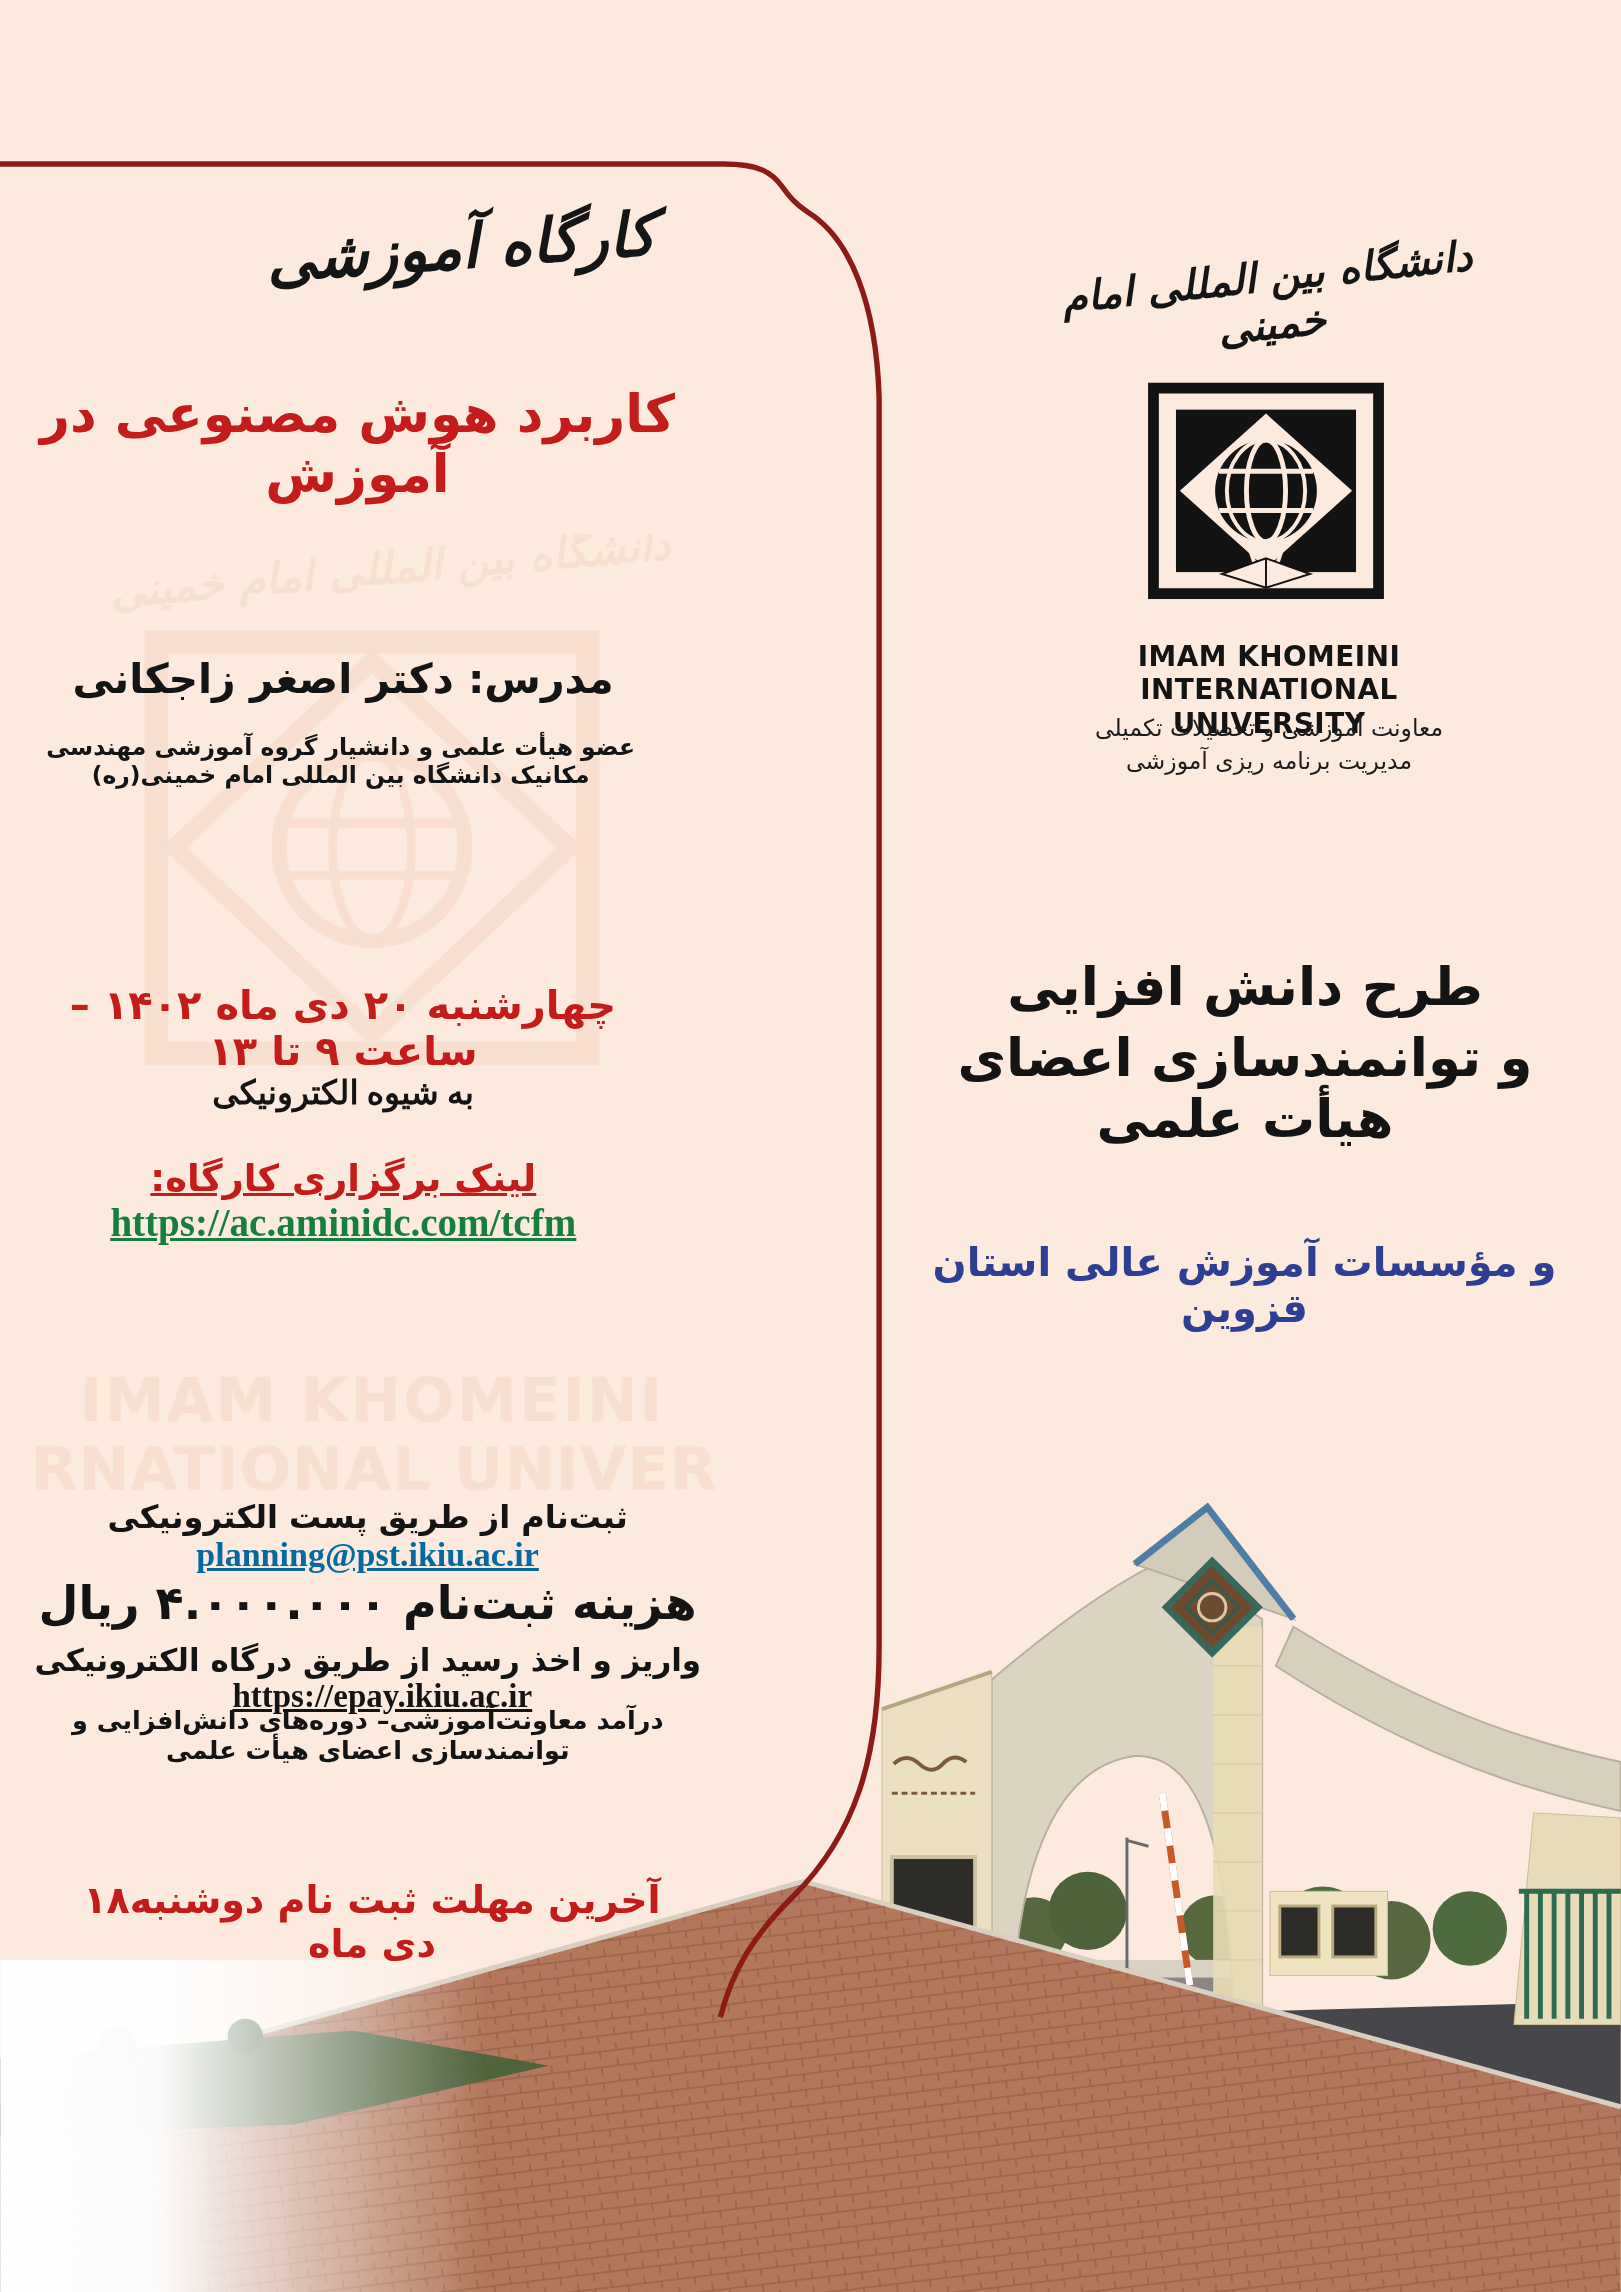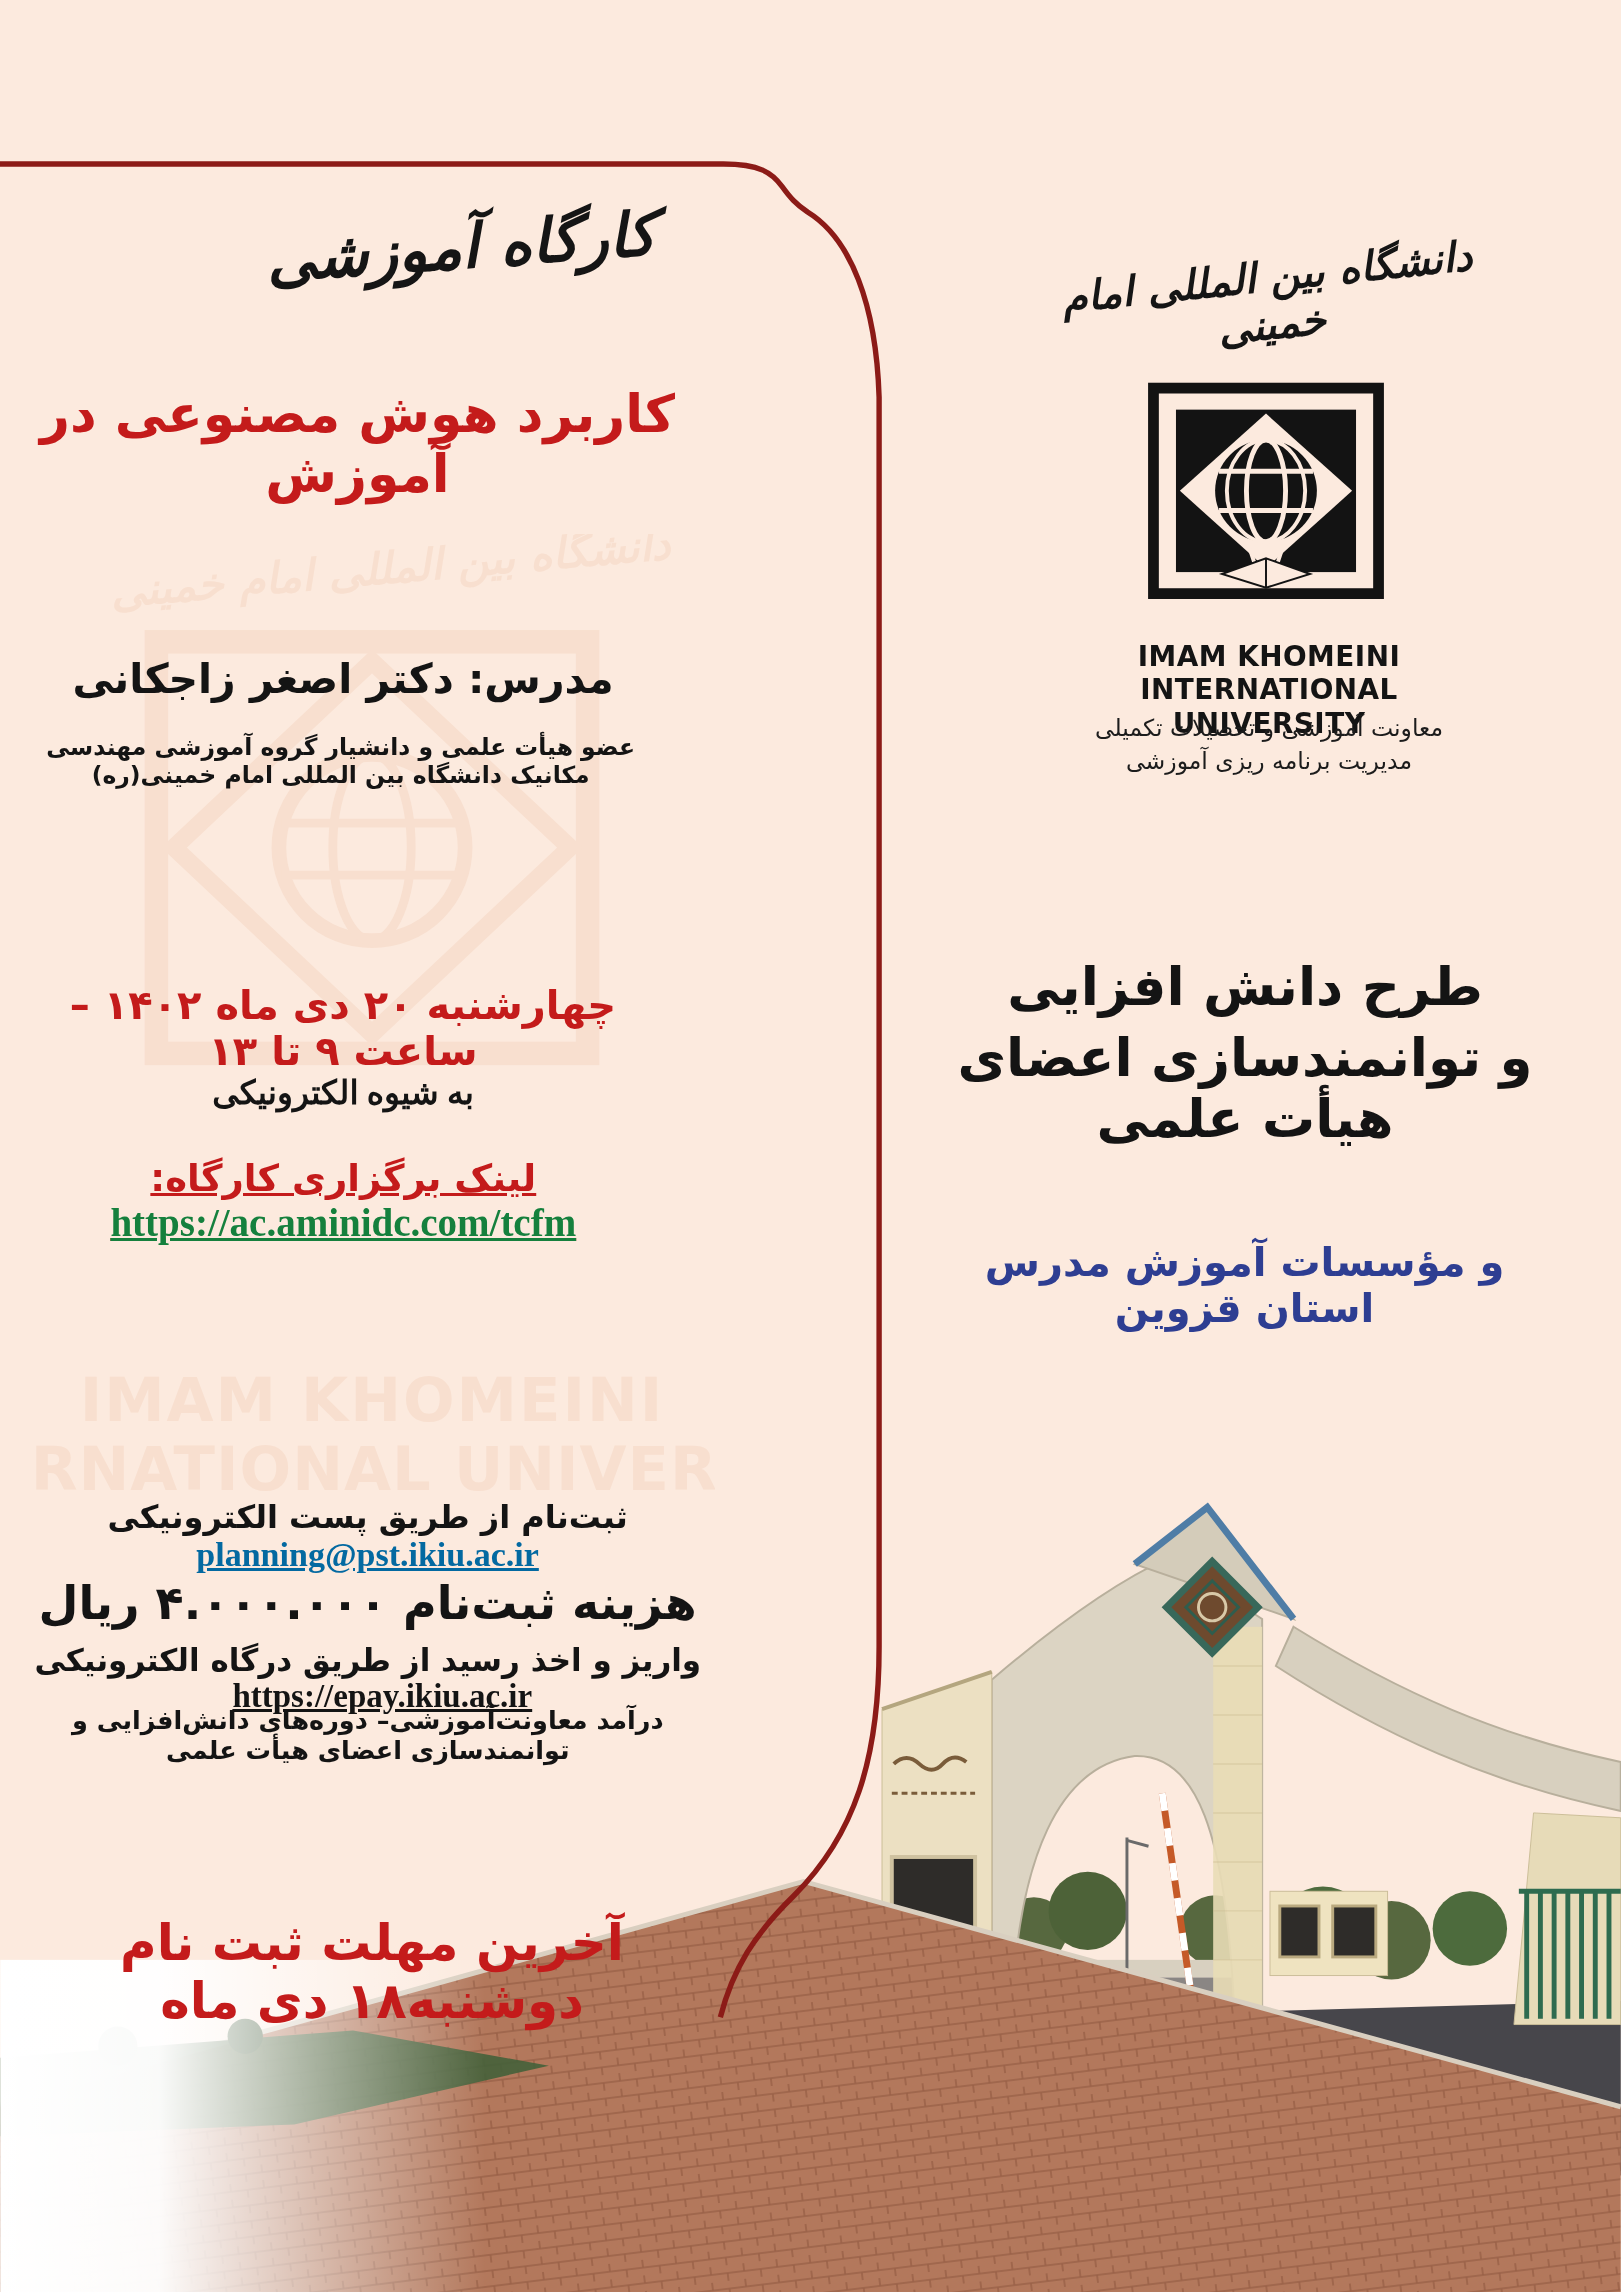--- a/index.html
+++ b/index.html
@@ -23,21 +23,21 @@
   .datetime{font-size:40px;}
   .mode{font-size:33px;font-family:Liberation Serif, serif;}
   .linkline{font-size:37px;text-decoration:underline;}
   .linkline .url{font-size:39px;color:#15803d;}
   .regline{font-size:32px;}
   .regline .url{font-size:34px;color:#0369a1;}
   .fee{font-size:46px;}
   .payline{font-size:31px;}
   .payline .url{font-size:33px;color:#141414;margin-left:29px;}
   .note{font-size:25.5px;}
-  .deadline{font-size:50px;margin-top:36px;}
+  .deadline{font-size:38px;}
   .calligraphy-right{
     font-size:41px;font-weight:bold;font-style:italic;color:#151515;
     transform:rotate(-6deg);
   }
   .uni-name{font-size:29px;font-weight:bold;color:#141414;letter-spacing:0.5px;transform:scaleX(0.96);}
   .office{font-size:23.5px;color:#1c1c1c;}
   .program{font-size:53px;}
   .audience{font-size:40px;}
 </style>
 </head>
@@ -221,16 +221,16 @@
 
   <div class="abs ctr uni-name" style="left:1068px;top:639px;width:402px">IMAM KHOMEINI</div>
   <div class="abs ctr uni-name" style="left:1068px;top:672px;width:402px">INTERNATIONAL UNIVERSITY</div>
 
   <div class="abs ctr office" style="left:1068px;top:714px;width:402px" dir="rtl">معاونت آموزشی و تحصیلات تکمیلی</div>
   <div class="abs ctr office" style="left:1068px;top:747px;width:402px" dir="rtl">مدیریت برنامه ریزی آموزشی</div>
 
   <div class="abs ctr blk program" style="left:902px;top:956px;width:686px" dir="rtl">طرح دانش افزایی</div>
   <div class="abs ctr blk program" style="left:887px;top:1027px;width:716px" dir="rtl">و توانمندسازی اعضای هیأت علمی</div>
 
-  <div class="abs ctr blue audience" style="left:921px;top:1239px;width:647px" dir="rtl">و مؤسسات آموزش مدرس استان قزوین</div>
+  <div class="abs ctr blue audience" style="left:921px;top:1239px;width:647px" dir="rtl">و مؤسسات آموزش عالی استان قزوین</div>
 
 </div>
 
 
 </body></html>

